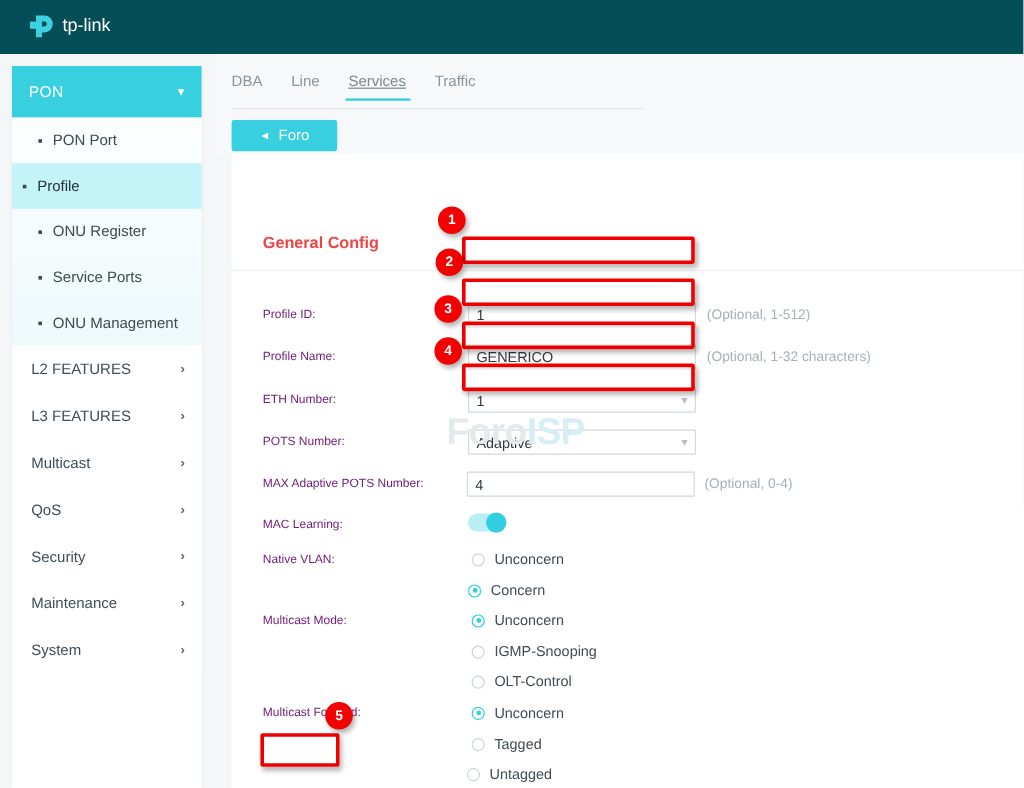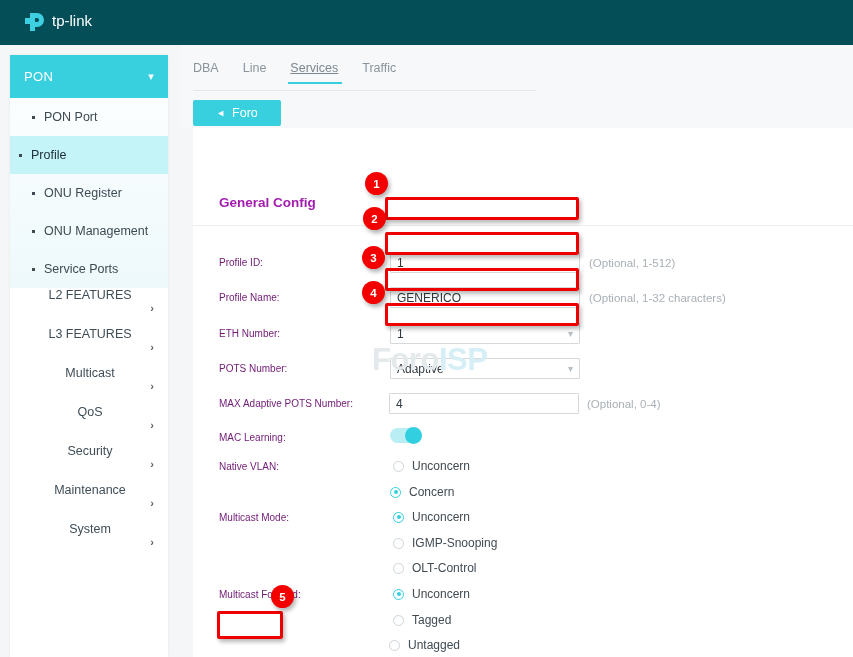--- a/index.html
+++ b/index.html
@@ -37,21 +37,21 @@
     height: 38px; display: flex; align-items: center; padding-left: 22px;
     font-size: 12.5px; color: #3d4a52;
   }
   .sub-item .dot {
     width: 3px; height: 3px; background: #3d4a52; margin-right: 9px; flex: none;
   }
   .sub-item.active { background: #c4f3f8; padding-left: 9px; }
   .sub-item.active .label { color: #21323b; }
   .nav-item {
     height: 39px; display: flex; align-items: center; padding: 0 14px 0 16px;
-    font-size: 12.5px; color: #3f4d57; background: #fff; flex-direction: column;
+    font-size: 12.5px; color: #3f4d57; background: #fff;
   }
   .nav-item .arrow { margin-left: auto; font-size: 11px; color: #56646e; font-weight: bold; }
 
   
   .content { position: absolute; left: 180px; top: 45px; right: 0; bottom: 0; }
   .tabs-area {
     position: absolute; left: 0; top: 0; right: 0; height: 83px;
     background: #f6f8f9;
   }
   .tabs { position: absolute; left: 13px; top: 16px; display: flex; gap: 0; }
@@ -75,21 +75,21 @@
     justify-content: center; gap: 7px; cursor: pointer;
   }
   .back-btn .tri { font-size: 9px; }
 
   .panel {
     position: absolute; left: 13px; top: 83px; right: 0; bottom: 0;
     background: #ffffff;
   }
   .panel-title {
     position: absolute; left: 26px; top: 67px; font-size: 13.5px;
-    font-weight: bold; color: #a21caf;
+    font-weight: bold; color: #ef4444;
   }
   .panel-rule {
     position: absolute; left: 0; top: 97px; right: 0; height: 1px; background: #eceff1;
   }
 
   
   .form { position: absolute; left: 0; top: 97px; right: 0; }
   .flabel {
     position: absolute; left: 26px; font-size: 10px; color: #701a75; white-space: nowrap;
   }
@@ -180,25 +180,25 @@
       <div class="sub-item active">
         <span class="dot"></span>
         <span class="label">Profile</span>
       </div>
       <div class="sub-item">
         <span class="dot"></span>
         <span class="label">ONU Register</span>
       </div>
       <div class="sub-item">
         <span class="dot"></span>
+        <span class="label">Service Ports</span>
+      </div>
+      <div class="sub-item">
+        <span class="dot"></span>
         <span class="label">ONU Management</span>
-      </div>
-      <div class="sub-item">
-        <span class="dot"></span>
-        <span class="label">Service Ports</span>
       </div>
     </div>
 
     <div class="nav-item">
       <span>L2 FEATURES</span>
       <span class="arrow">›</span>
     </div>
     <div class="nav-item">
       <span>L3 FEATURES</span>
       <span class="arrow">›</span>

